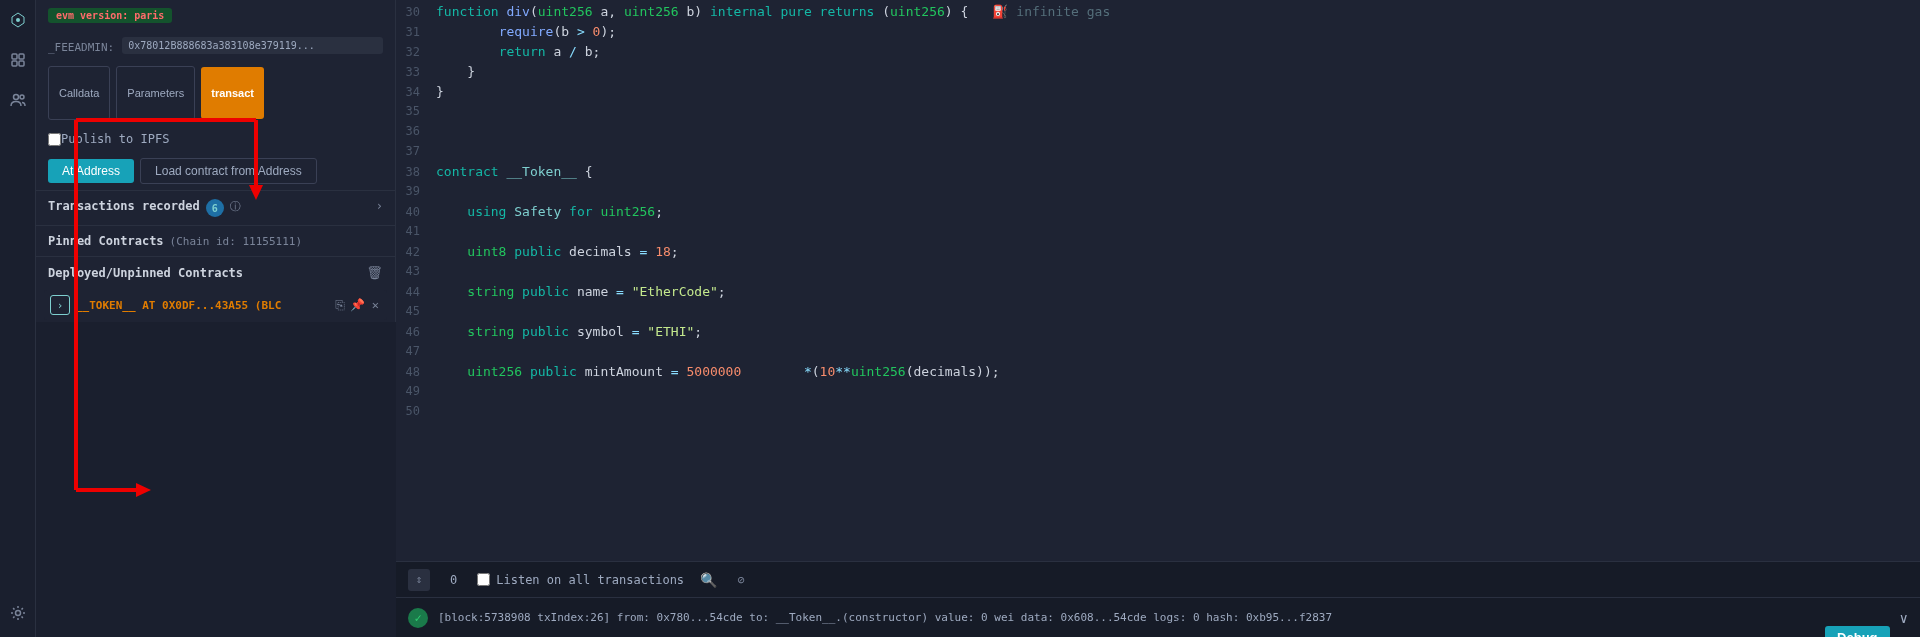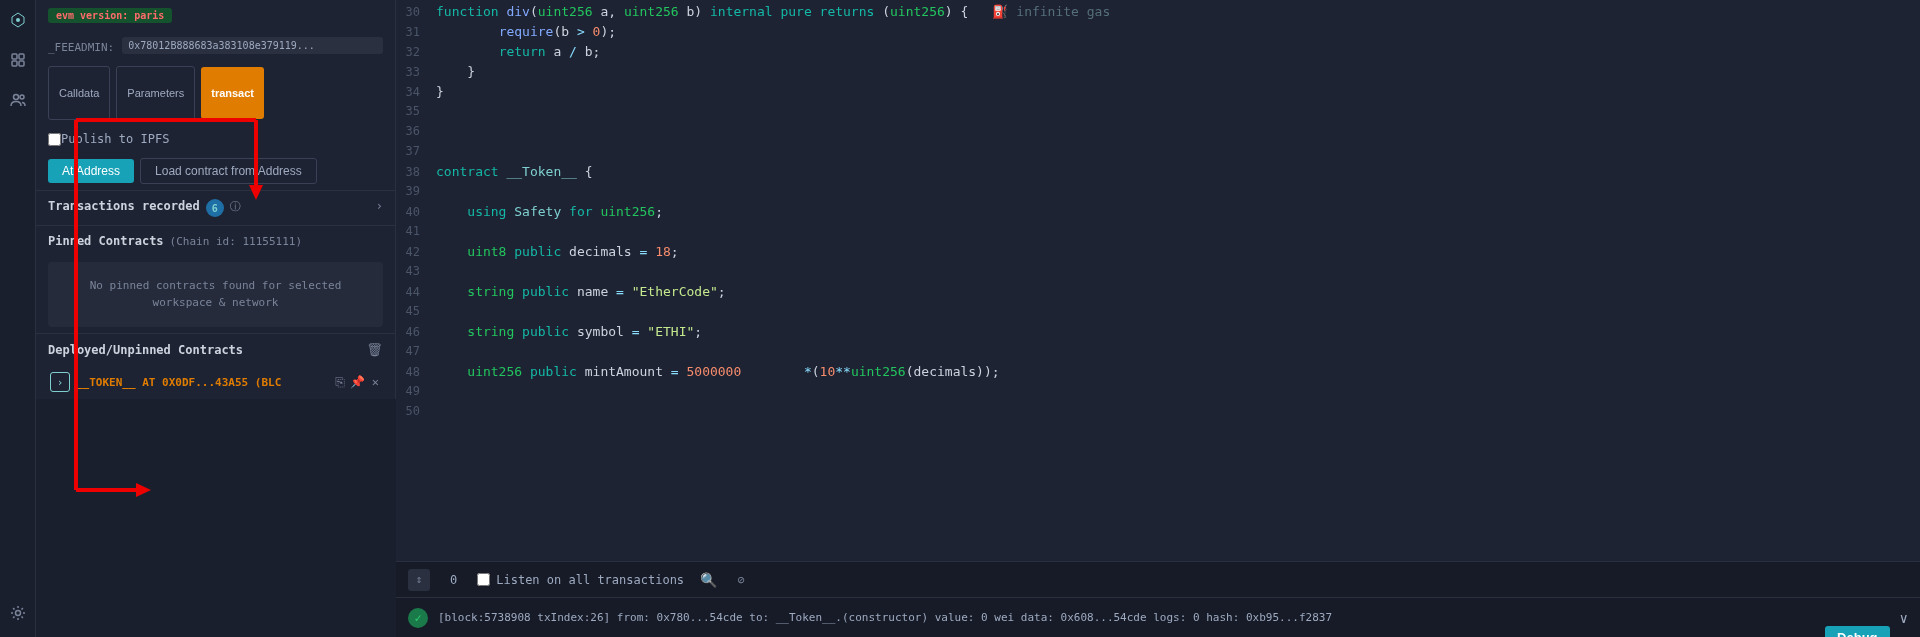--- a/index.html
+++ b/index.html
@@ -539,21 +539,20 @@
       <span class="section-label">Transactions recorded</span>
       <div class="badge-blue">6</div>
       <span class="info-icon">ⓘ</span>
       <span class="chevron-right">›</span>
     </div>
 
     <div class="pinned-header">
       <span class="pinned-title">Pinned Contracts</span>
       <span class="chain-id">(Chain id: 11155111)</span>
     </div>
-    <div class="no-pinned-box">No pinned contracts found for selected workspace &amp; network</div>
 
     <div class="deployed-header">
       <span class="deployed-title">Deployed/Unpinned Contracts</span>
       <span class="trash-icon">🗑</span>
     </div>
 
     <div class="contract-row">
       <div class="contract-expand">›</div>
       <span class="contract-name">__TOKEN__ AT 0X0DF...43A55 (BLC</span>
       <div class="contract-icons">

